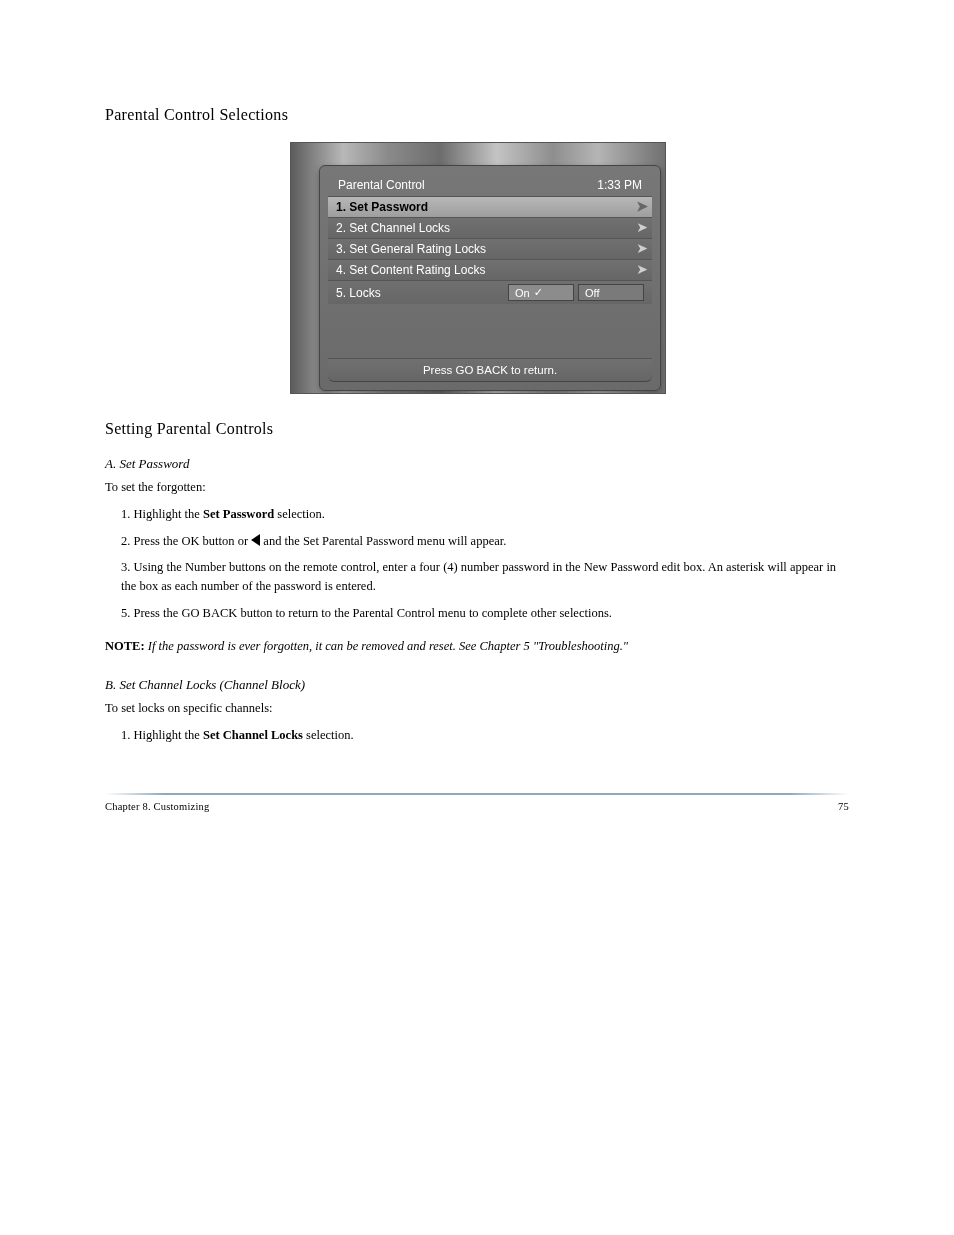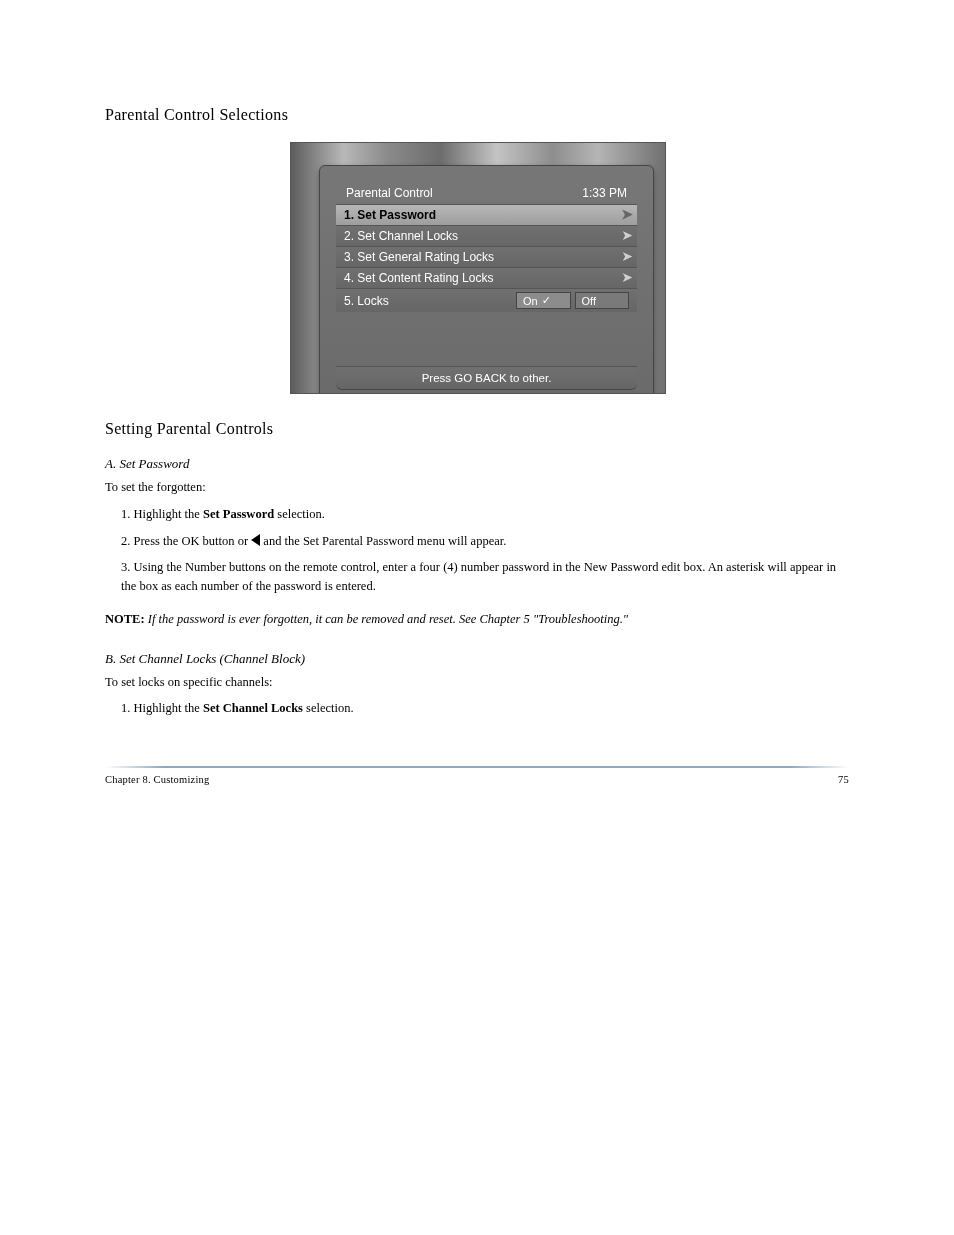--- a/index.html
+++ b/index.html
@@ -5,21 +5,21 @@
   html,body{margin:0;padding:0;background:#fff;font-family:Georgia,'Times New Roman',serif;color:#000;}
   .page{width:954px;height:1235px;margin:16px auto;position:relative;box-sizing:border-box;padding:90px 105px 60px 105px;}
   .thin{font-weight:300;letter-spacing:.2px;}
   h2.sec{font-size:16px;margin:0 0 18px 0;font-weight:300;color:#000;letter-spacing:.3px;}
   h3.step{font-size:13px;margin:14px 0 6px 0;font-style:italic;font-weight:400;}
   p.body{font-size:12.5px;line-height:1.5;margin:0 0 8px 0;}
   .indent{padding-left:16px;}
   .figwrap{width:374px;margin:10px auto 26px auto;}
   
   .tv{width:374px;height:250px;position:relative;background:linear-gradient(90deg,#5c5c5c 0%,#b8b8b8 14%,#8a8a8a 26%,#6d6d6d 40%,#c4c4c4 55%,#8e8e8e 70%,#b5b5b5 82%,#707070 100%);overflow:hidden;border:1px solid #555;filter:grayscale(100%);}
-  .osd{position:absolute;left:28px;right:11px;top:22px;background:linear-gradient(#777,#6a6a6a);border-radius:6px;border:1px solid #444;padding:16px;font-family:'Trebuchet MS',Verdana,Arial,sans-serif;color:#fff;font-size:12px;box-shadow:0 3px 6px rgba(0,0,0,.35);}
+  .osd{position:absolute;left:28px;right:4px;top:22px;background:linear-gradient(#777,#6a6a6a);border-radius:6px;border:1px solid #444;padding:8px;font-family:'Trebuchet MS',Verdana,Arial,sans-serif;color:#fff;font-size:12px;box-shadow:0 3px 6px rgba(0,0,0,.35);}
   .osd .hdr{display:flex;justify-content:space-between;padding:4px 10px;border-bottom:1px solid #555;}
   .osd .items{padding:0;}
   .osd .row{position:relative;border-bottom:1px solid #555;padding:3px 22px 3px 8px;background:linear-gradient(#707070,#666);}
   .osd .row.sel{background:linear-gradient(#b7b7b7,#9e9e9e);color:#000;font-weight:600;}
   .osd .row .arr{position:absolute;right:4px;top:1px;font-size:14px;color:#cfcfcf;}
   .osd .row.sel .arr{color:#666;}
   .osd .row5{display:flex;align-items:center;gap:12px;padding:3px 8px;background:linear-gradient(#707070,#666);}
   .osd .row5 .lab{flex:0 0 160px;}
   .osd .tog{flex:1;display:flex;gap:4px;}
   .osd .tog .opt{flex:1;border:1px solid #444;background:#7a7a7a;padding:1px 6px;font-size:11px;display:flex;align-items:center;gap:4px;}
@@ -75,41 +75,42 @@
               <span class="opt on">
                 <span>On</span>
                 <span>✓</span>
               </span>
               <span class="opt">
                 <span>Off</span>
               </span>
             </span>
           </div>
         </div>
-        <div class="foot">Press GO BACK to other.</div>
+        <div class="foot">Press GO BACK to return.</div>
       </div>
     </div>
   </div>
 
   <h2 class="sec thin">Setting Parental Controls</h2>
 
   <h3 class="step">A.  Set Password</h3>
   <p class="body">To set the forgotten:</p>
 
   <p class="body indent">
     <span>1.  Highlight the </span><b>Set Password</b><span> selection.</span>
   </p>
 
   <p class="body indent">
     <span>2.  Press the OK button or </span><span class="tri-left"></span><span> and the Set Parental Password menu will appear.</span>
   </p>
 
   <p class="body indent">3.  Using the Number buttons on the remote control, enter a four (4) number password in the New Password edit box.  An asterisk will appear in the box as each number of the password is entered.</p>
 
 
+  <p class="body indent">5.  Press the GO BACK button to return to the Parental Control menu to complete other selections.</p>
 
   <p class="body" style="margin-top:14px">
     <b>NOTE:</b><i> If the password is ever forgotten, it can be removed and reset.  See Chapter 5 "Troubleshooting."</i>
   </p>
 
   <h3 class="step" style="margin-top:22px">B.  Set Channel Locks (Channel Block)</h3>
   <p class="body">To set locks on specific channels:</p>
   <p class="body indent">
     <span>1.  Highlight the </span><b>Set Channel Locks</b><span> selection.</span>
   </p>

